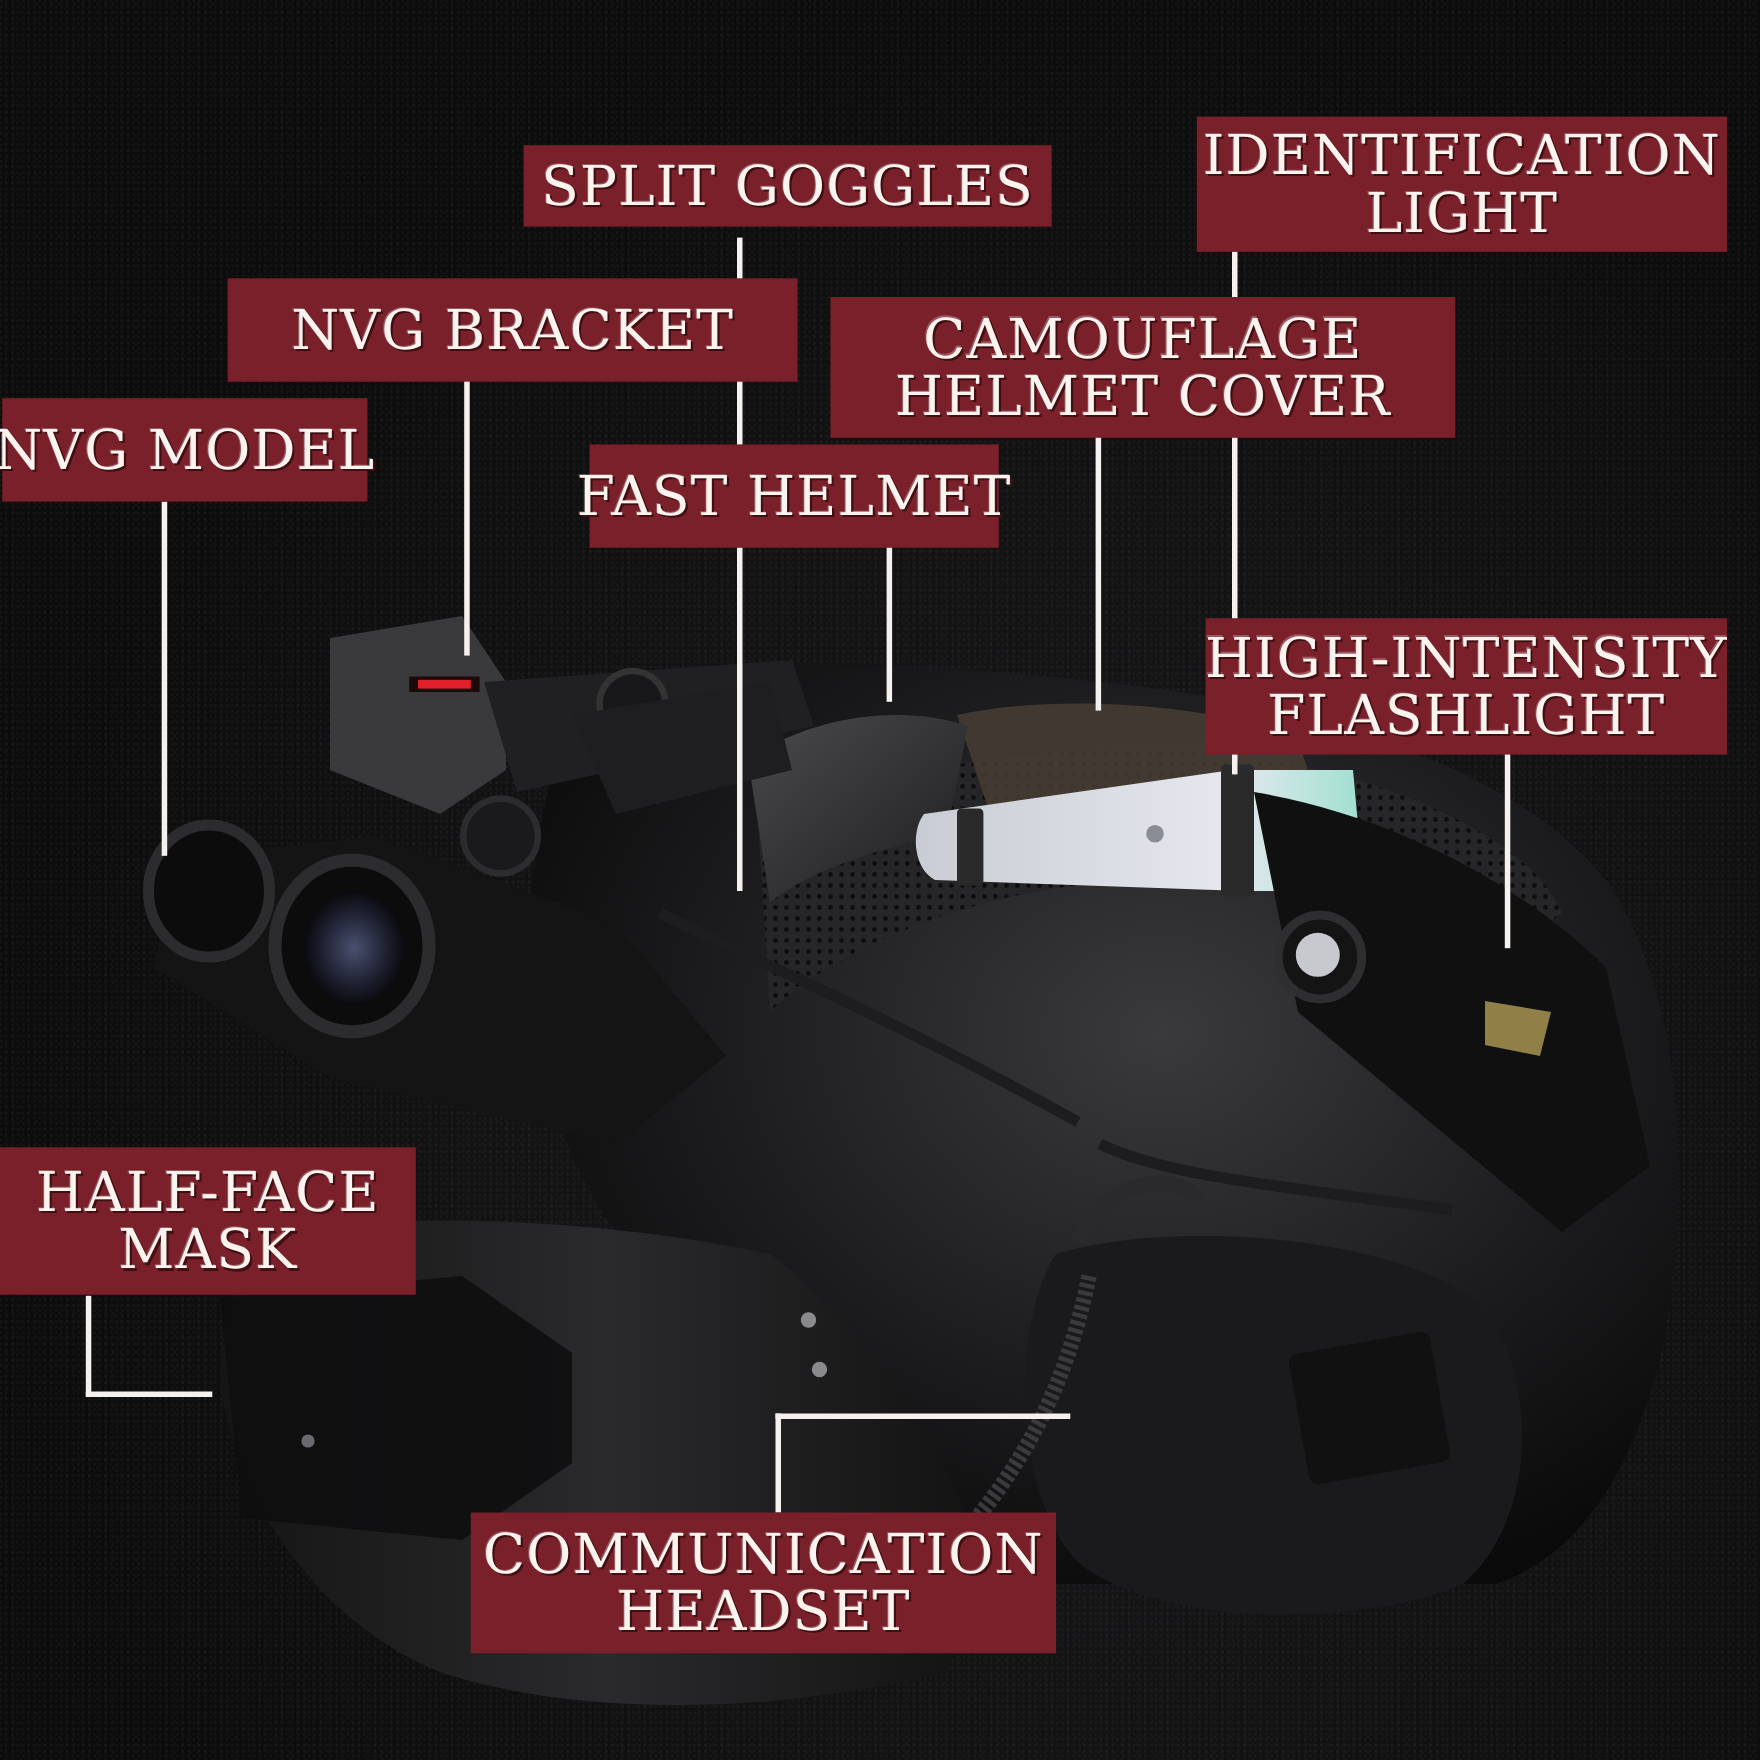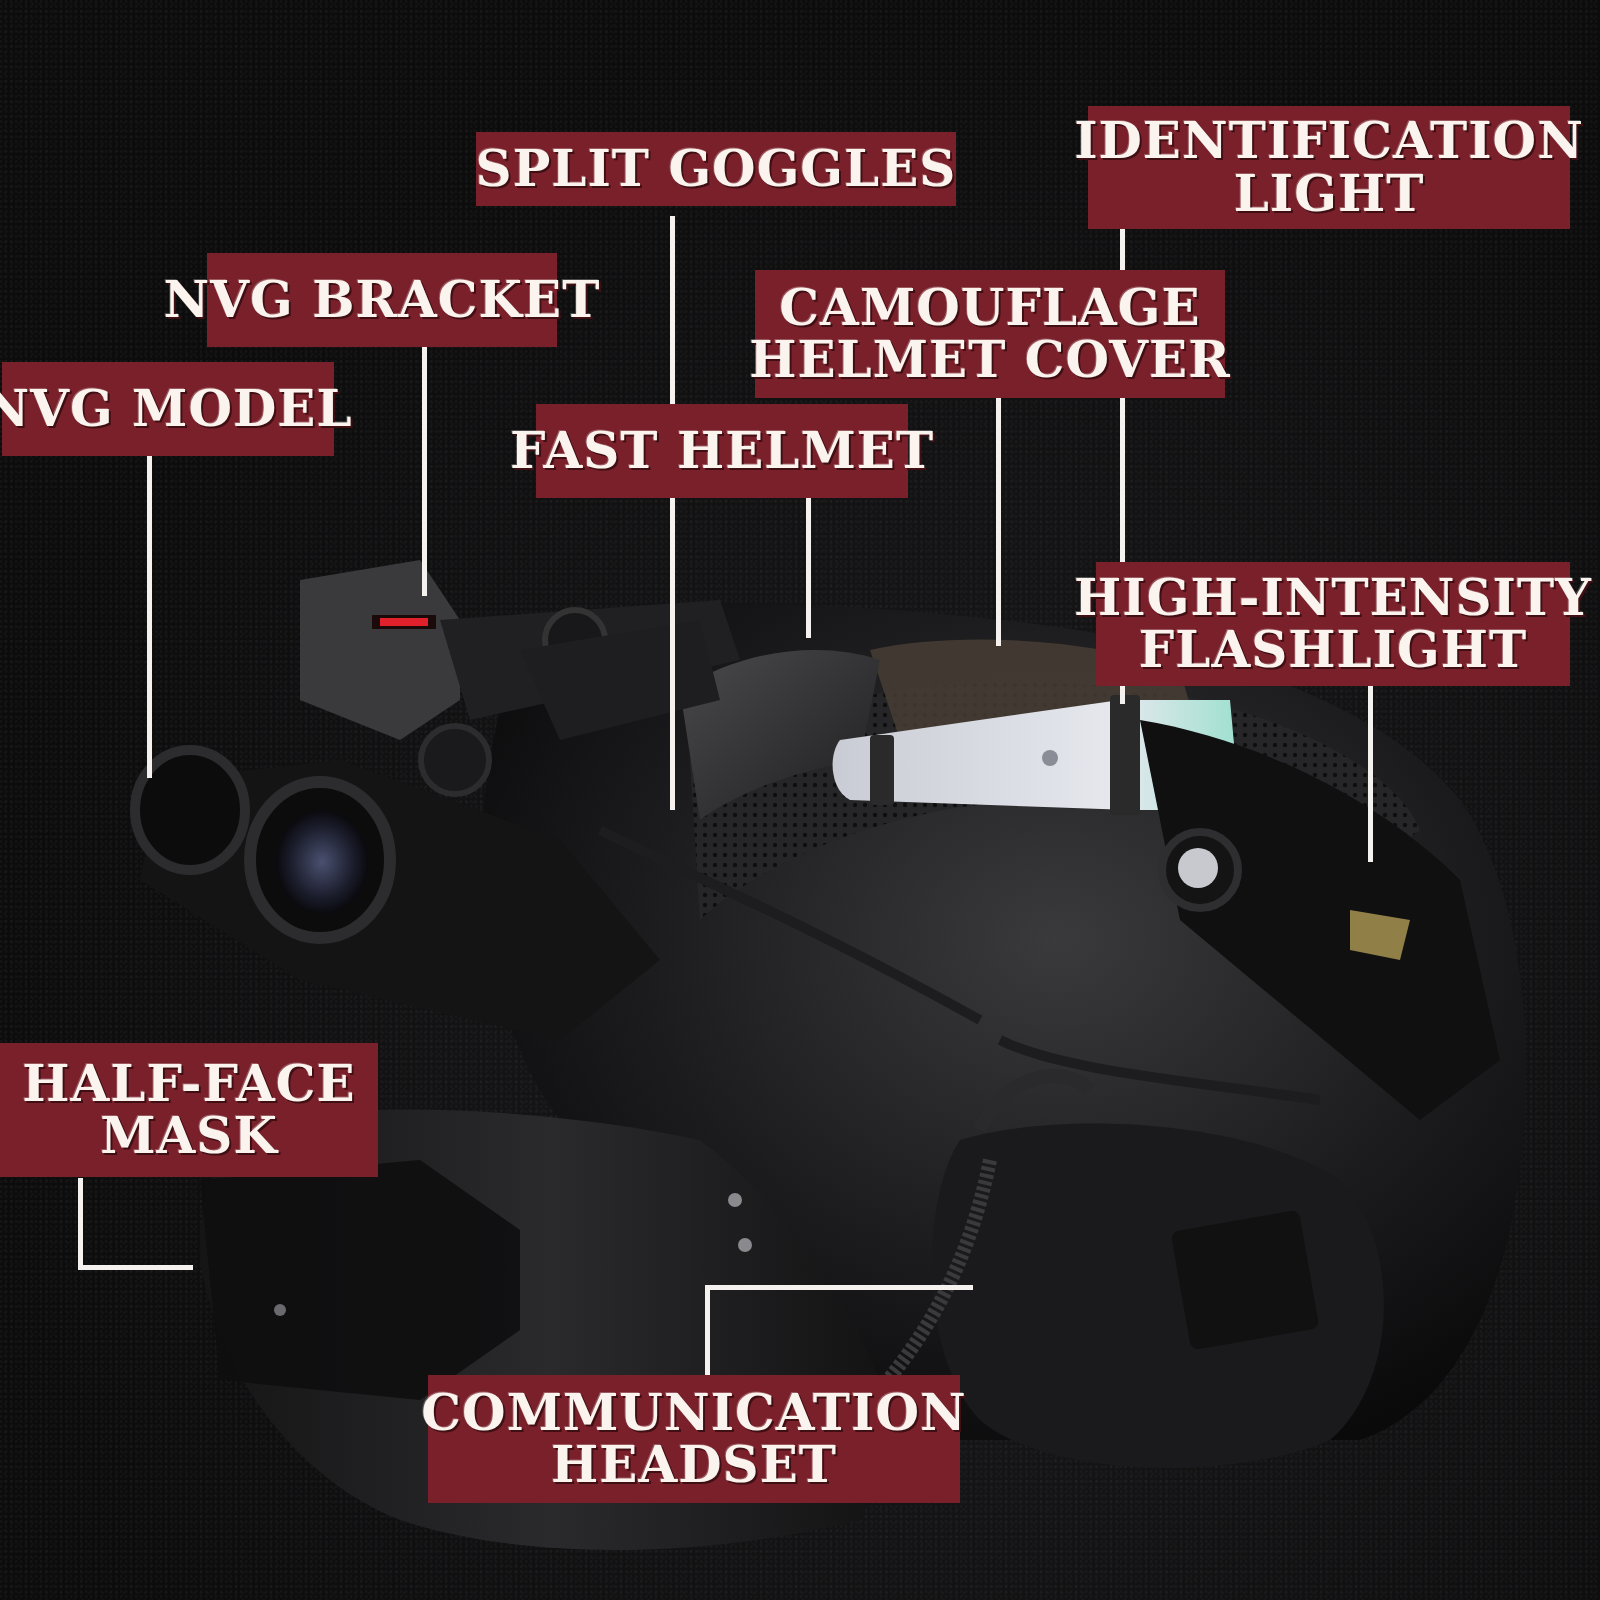--- a/index.html
+++ b/index.html
@@ -15,21 +15,21 @@
   }
   .scene { position: absolute; left: 0; top: 0; width: 1600px; height: 1600px; }
   .helmet-art { position: absolute; left: 0; top: 0; width: 1600px; height: 1600px; }
 
   .label {
     position: absolute;
     background: #79202a;
     color: #fbf4ee;
     text-align: right;
     font-family: "DejaVu Serif", "Liberation Serif", serif;
-    font-weight: bold;
+    font-weight: normal;
     text-transform: uppercase;
     letter-spacing: 1px;
     line-height: 1.05;
     text-shadow: 2px 2px 0 #3f0f14, -1px -1px 0 rgba(255,255,255,0.25);
     display: flex; flex-direction: column; justify-content: center; align-items: center;
     box-sizing: border-box;
   }
   .label span { display: block; white-space: nowrap; }
 
   .line { position: absolute; background: #f4f1ee; }
@@ -146,25 +146,25 @@
 
   <div class="label" style="left:476px; top:132px; width:480px; height:74px; font-size:50px;">
     <span>Split Goggles</span>
   </div>
 
   <div class="label" style="left:1088px; top:106px; width:482px; height:123px; font-size:50px;">
     <span>Identification</span>
     <span>Light</span>
   </div>
 
-  <div class="label" style="left:207px; top:253px; width:350px; height:94px; font-size:50px;">
+  <div class="label" style="left:207px; top:253px; width:518px; height:94px; font-size:50px;">
     <span>NVG Bracket</span>
   </div>
 
-  <div class="label" style="left:755px; top:270px; width:470px; height:128px; font-size:50px;">
+  <div class="label" style="left:755px; top:270px; width:568px; height:128px; font-size:50px;">
     <span>Camouflage</span>
     <span>Helmet Cover</span>
   </div>
 
   <div class="label" style="left:2px; top:362px; width:332px; height:94px; font-size:50px;">
     <span>NVG Model</span>
   </div>
 
   <div class="label" style="left:536px; top:404px; width:372px; height:94px; font-size:50px;">
     <span>Fast Helmet</span>

